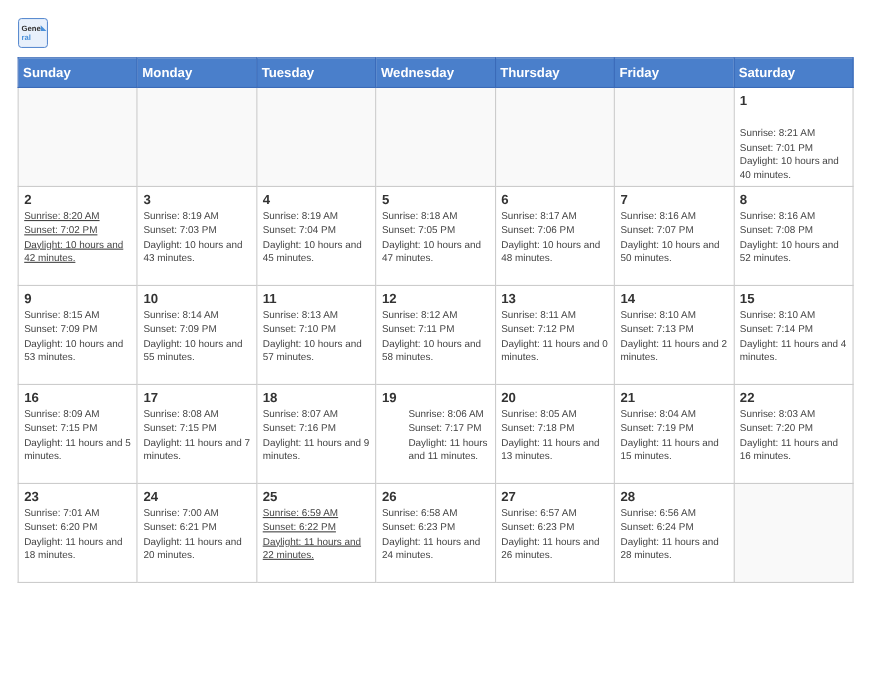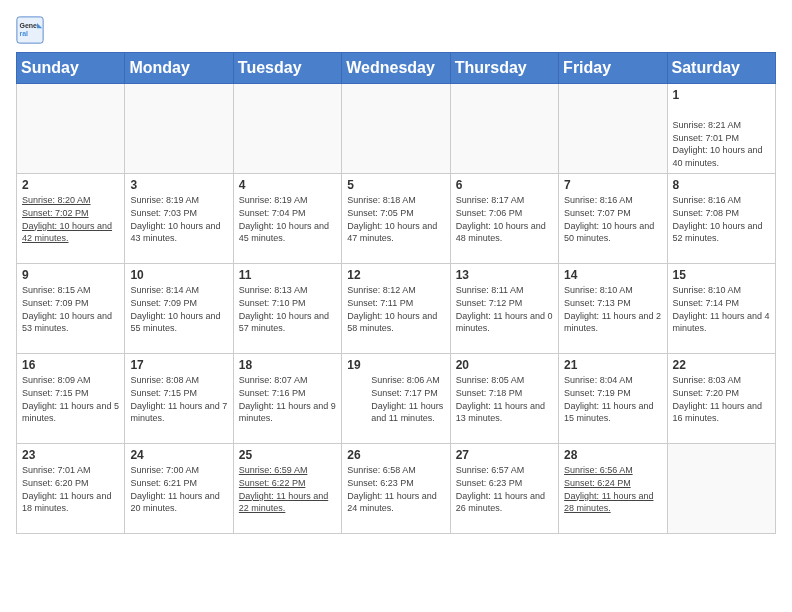--- a/index.html
+++ b/index.html
@@ -38,21 +38,21 @@
       color: #555;
     }
     table {
       width: 100%;
       border-collapse: collapse;
       table-layout: fixed;
     }
     thead tr th {
       background-color: #4a7fcb;
       color: #fff;
-      font-size: 16px;
+      font-size: 12px;
       font-weight: bold;
       padding: 6px 4px;
       text-align: left;
       border: 1px solid #3a6ab8;
     }
     tbody tr td {
       border: 1px solid #ccc;
       vertical-align: top;
       padding: 4px 5px;
       font-size: 9.5px;
@@ -282,20 +282,20 @@
 Daylight: 11 hours and 24 minutes.</div>
         </td>
         <td>
           <span class="day-number">27</span>
           <div class="day-info" style="white-space: pre-line;">Sunrise: 6:57 AM
 Sunset: 6:23 PM
 Daylight: 11 hours and 26 minutes.</div>
         </td>
         <td>
           <span class="day-number">28</span>
-          <div class="day-info" style="white-space: pre-line; text-decoration: underline;">Sunrise: 6:56 AM
+          <div class="day-info" style="white-space: pre-line;">Sunrise: 6:56 AM
 Sunset: 6:24 PM
 Daylight: 11 hours and 28 minutes.</div>
         </td>
         <td class="empty"></td>
       </tr>
     </tbody>
 </table>
 
 </body></html>

